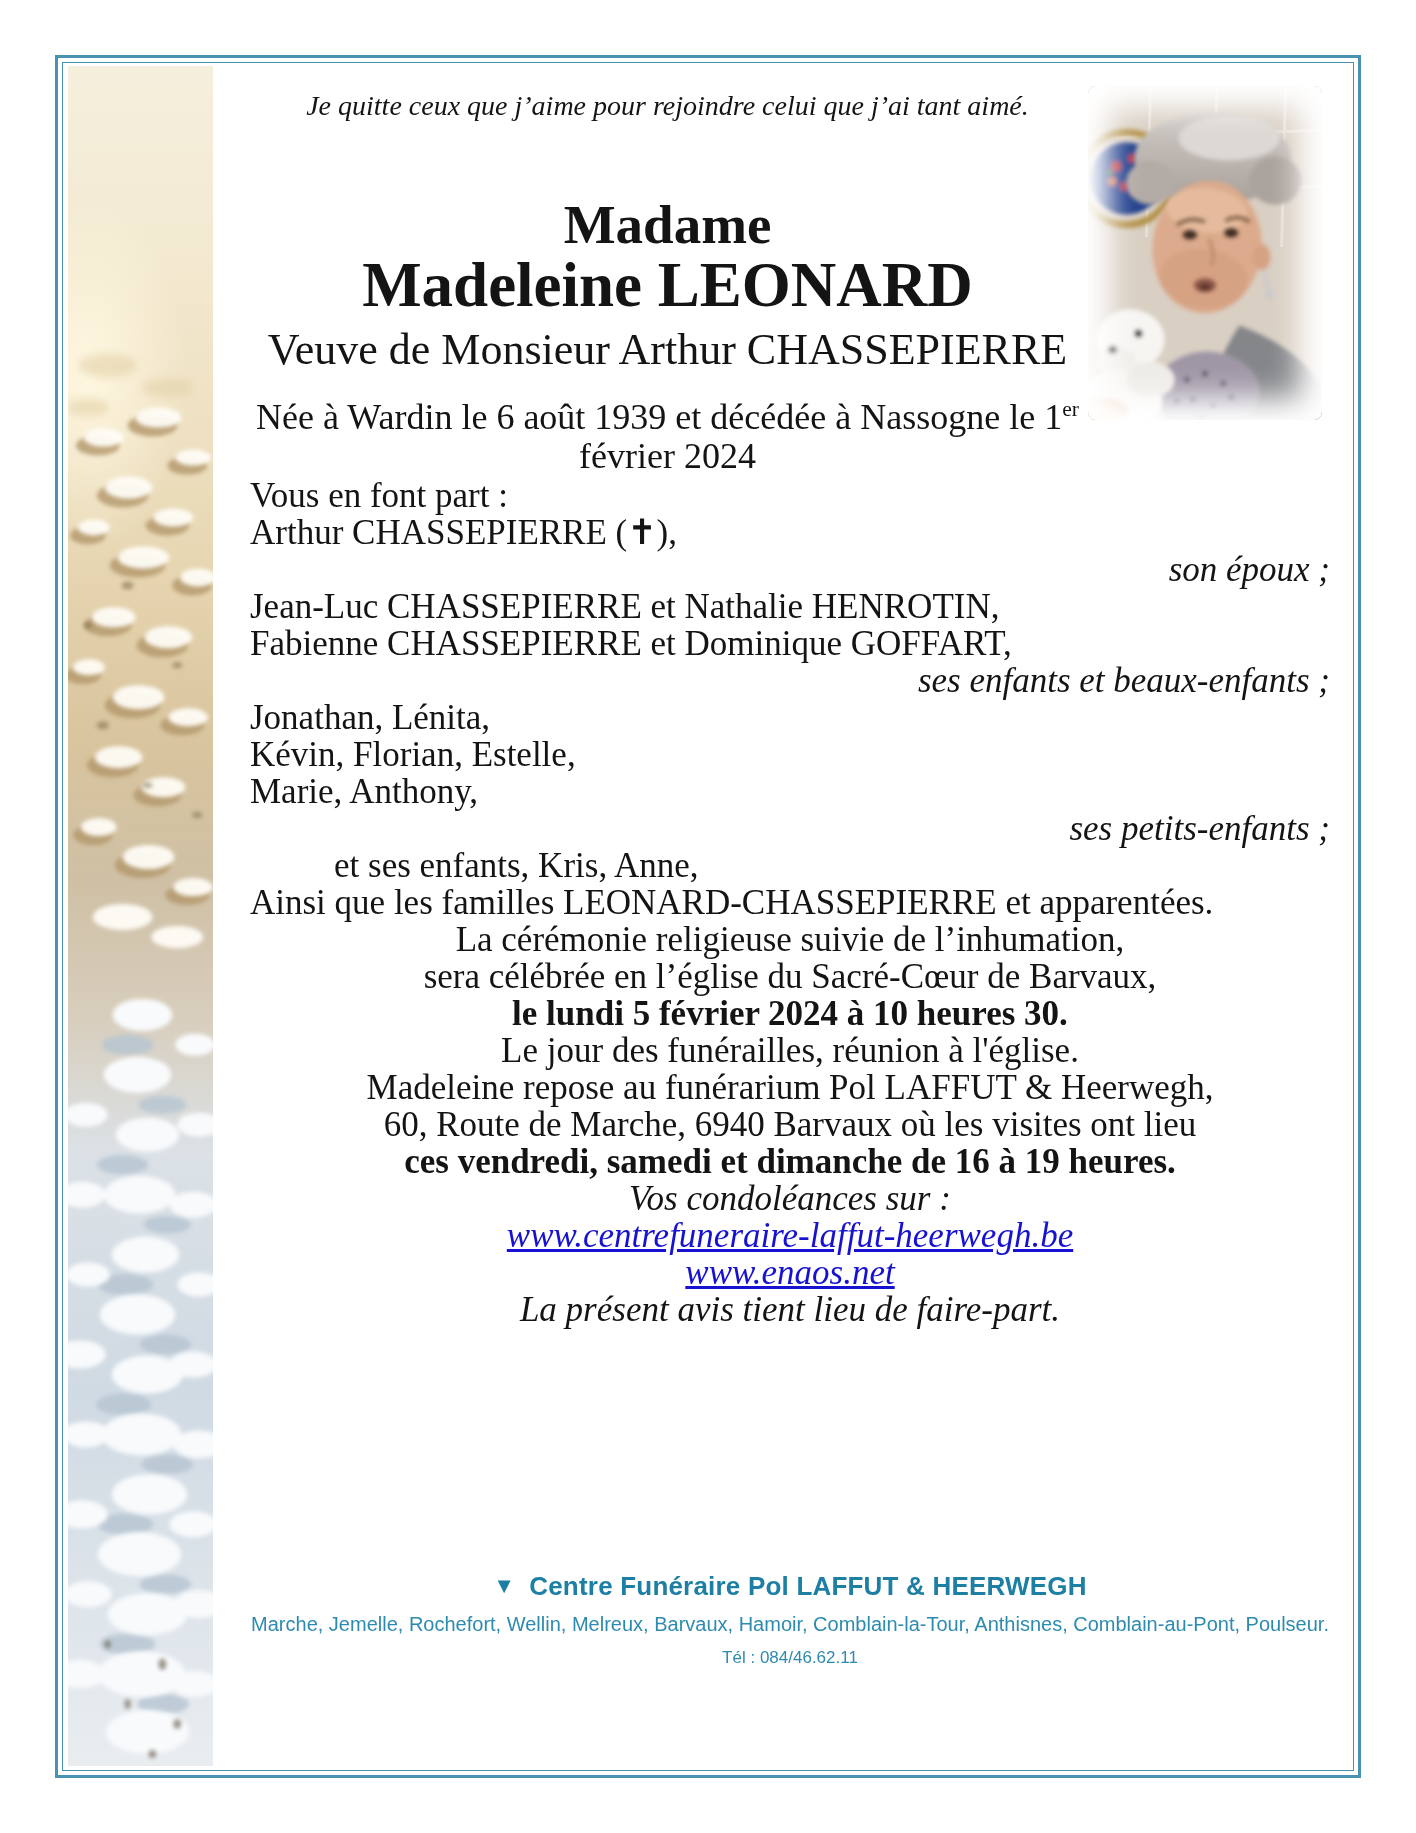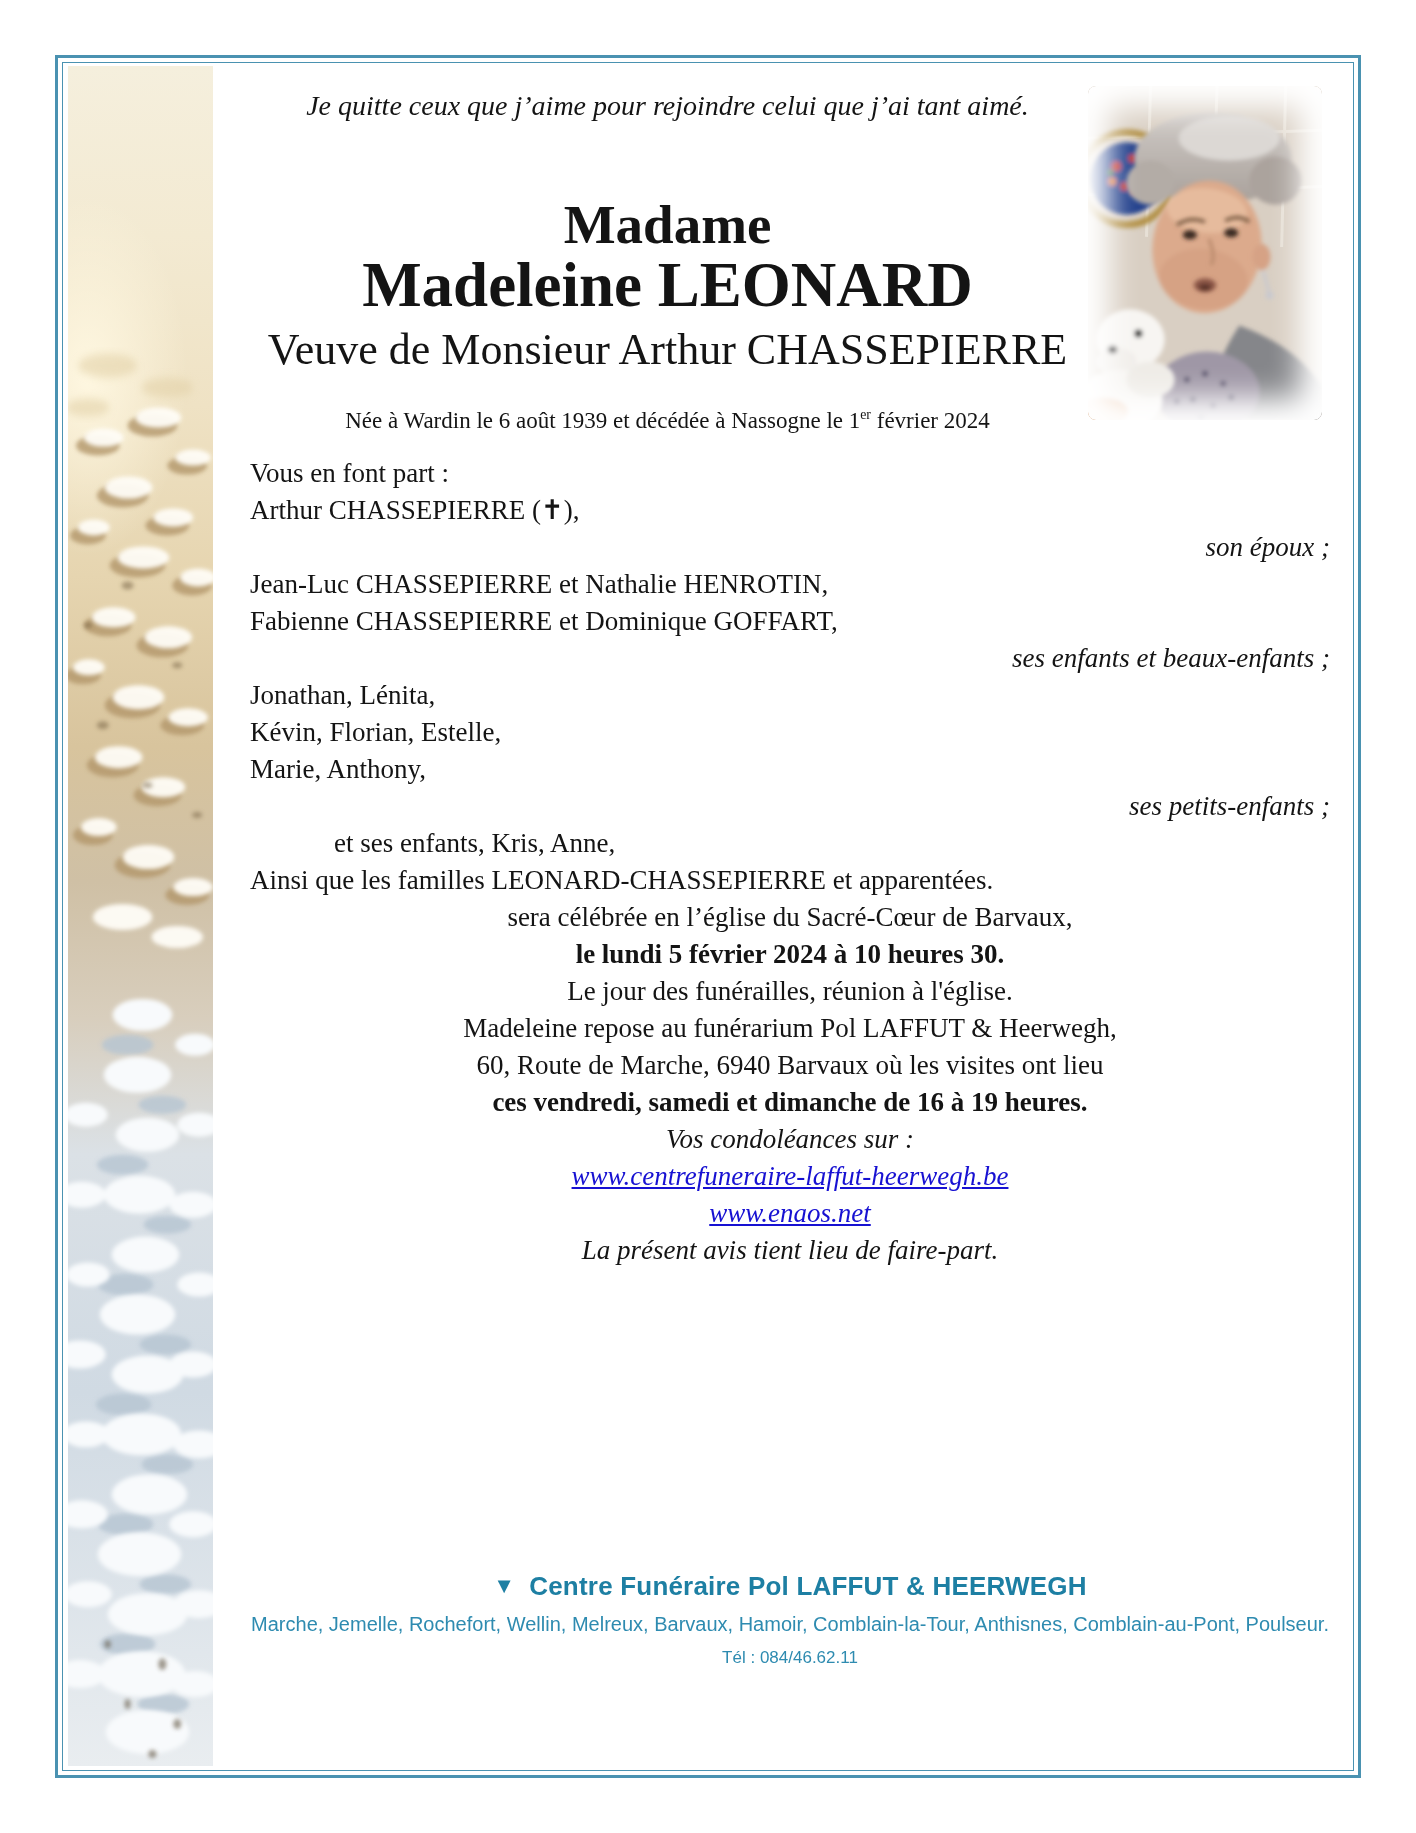--- a/index.html
+++ b/index.html
@@ -16,24 +16,24 @@
   .portrait{left:1088px;top:86px;width:234px;height:334px;border-radius:8px;overflow:hidden;}
   .portrait svg{width:100%;height:100%;display:block;}
   .portrait::after{content:"";position:absolute;inset:0;border-radius:8px;
         box-shadow:inset 0 0 30px 22px #ffffff;pointer-events:none;}
   
   .header{left:215px;top:0;width:905px;text-align:center;}
   .quote{margin-top:88px;font-size:28px;font-style:italic;line-height:36px;}
   .madame{margin-top:72px;font-size:55px;font-weight:bold;line-height:58px;}
   .name{margin-top:2px;font-size:63px;font-weight:bold;line-height:58px;}
   .widow{margin-top:12px;font-size:44px;line-height:48px;}
-  .dates{margin-top:16px;font-size:23px;line-height:50px;}
+  .dates{margin-top:16px;font-size:36px;line-height:39px;}
   sup{font-size:0.6em;}
   
-  .bodycol{left:250px;top:455px;width:1080px;font-size:27px;line-height:37px;}
+  .bodycol{left:250px;top:477px;width:1080px;font-size:35px;line-height:37px;}
   .bodycol div{margin:0;}
   .r{text-align:right;font-style:italic;}
   .c{text-align:center;}
   .b{font-weight:bold;}
   .i{font-style:italic;}
   .mt5{margin-top:5px;}  .mt22{margin-top:22px;} .mt3{margin-top:3px;}
   .mt10{margin-top:10px;} .mt57{margin-top:57px;} .mt43{margin-top:43px;}
   .mt90{margin-top:90px;} .mt2{margin-top:2px;} .mt18{margin-top:18px;}
   .ind14{padding-left:14px;} .ind84{padding-left:84px;}
   a.weblink{color:#1711d2;font-style:italic;text-decoration:underline;}
@@ -288,20 +288,21 @@
     <div class="mt5">Jean-Luc CHASSEPIERRE et Nathalie HENROTIN,</div>
     <div>Fabienne CHASSEPIERRE et Dominique GOFFART,</div>
     <div class="r">ses enfants et beaux-enfants ;</div>
     <div>Jonathan, Lénita,</div>
     <div>Kévin, Florian, Estelle,</div>
     <div>Marie, Anthony,</div>
     <div class="r mt3">ses petits-enfants ;</div>
     <div class="ind84">et ses enfants, Kris, Anne,</div>
     <div class="mt10">Ainsi que les familles LEONARD-CHASSEPIERRE et apparentées.</div>
 
+    <div class="c mt57">La cérémonie religieuse suivie de l’inhumation,</div>
     <div class="c">sera célébrée en l’église du Sacré-Cœur de Barvaux,</div>
     <div class="c b">le lundi 5 février 2024 à 10 heures 30.</div>
     <div class="c mt5">Le jour des funérailles, réunion à l'église.</div>
     <div class="c mt43">Madeleine repose au funérarium Pol LAFFUT &amp; Heerwegh,</div>
     <div class="c">60, Route de Marche, 6940 Barvaux où les visites ont lieu</div>
     <div class="c b">ces vendredi, samedi et dimanche de 16 à 19 heures.</div>
 
     <div class="c i mt90">Vos condoléances sur :</div>
     <div class="c mt2"><a class="weblink" href="#">www.centrefuneraire-laffut-heerwegh.be</a></div>
     <div class="c mt5"><a class="weblink" href="#">www.enaos.net</a></div>

